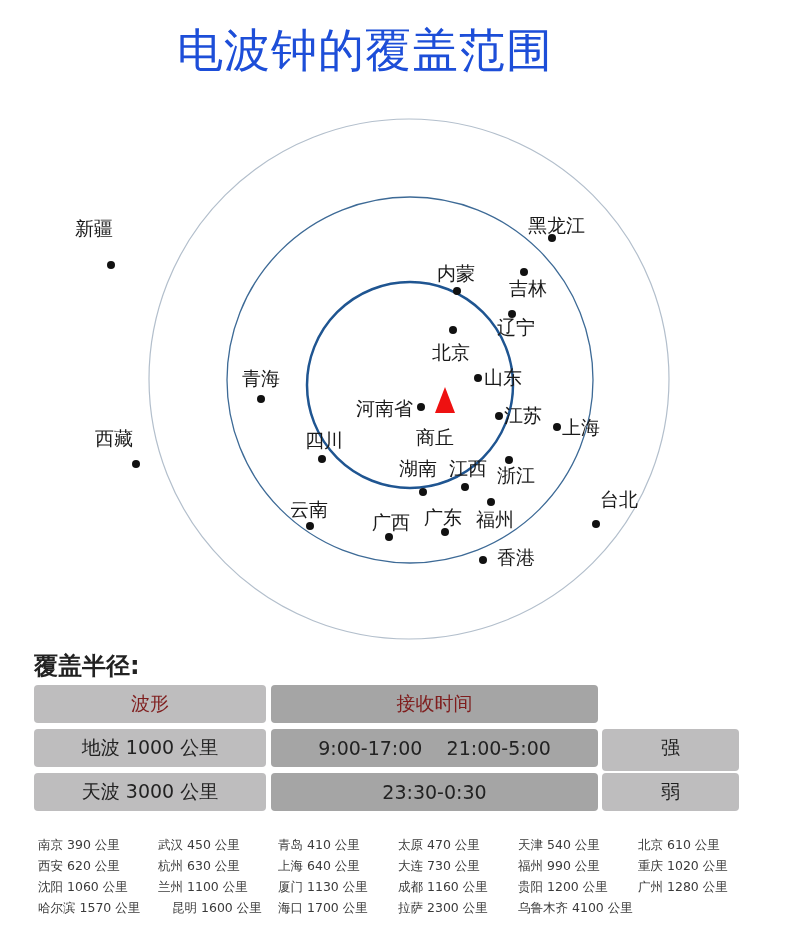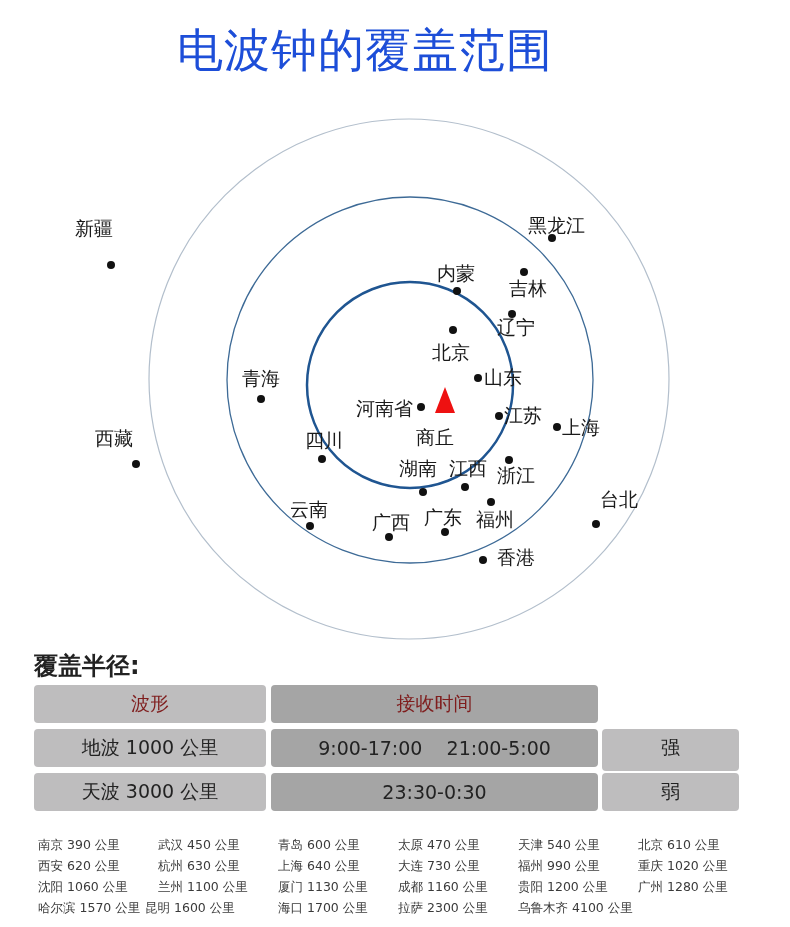--- a/index.html
+++ b/index.html
@@ -132,34 +132,34 @@
   <div class="cell c-light" style="left:602px;top:729px;width:137px;height:38px;">强</div>
 
   <div class="cell c-light" style="left:34px;top:773px;width:232px;height:38px;">天波 3000 公里</div>
   <div class="cell c-dark" style="left:271px;top:773px;width:327px;height:38px;">23:30-0:30</div>
   <div class="cell c-light" style="left:602px;top:773px;width:137px;height:38px;">弱</div>
 </div>
 
 <div id="distances">
     <div class="dist" style="left: 38px; top: 837px;">南京 390 公里</div>
     <div class="dist" style="left: 158px; top: 837px;">武汉 450 公里</div>
-    <div class="dist" style="left: 278px; top: 837px;">青岛 600 公里</div>
+    <div class="dist" style="left: 278px; top: 837px;">青岛 410 公里</div>
     <div class="dist" style="left: 398px; top: 837px;">太原 470 公里</div>
     <div class="dist" style="left: 518px; top: 837px;">天津 540 公里</div>
     <div class="dist" style="left: 638px; top: 837px; text-align: right;">北京 610 公里</div>
     <div class="dist" style="left: 38px; top: 858px;">西安 620 公里</div>
     <div class="dist" style="left: 158px; top: 858px;">杭州 630 公里</div>
     <div class="dist" style="left: 278px; top: 858px;">上海 640 公里</div>
     <div class="dist" style="left: 398px; top: 858px;">大连 730 公里</div>
     <div class="dist" style="left: 518px; top: 858px;">福州 990 公里</div>
     <div class="dist" style="left: 638px; top: 858px;">重庆 1020 公里</div>
     <div class="dist" style="left: 38px; top: 879px;">沈阳 1060 公里</div>
     <div class="dist" style="left: 158px; top: 879px;">兰州 1100 公里</div>
     <div class="dist" style="left: 278px; top: 879px;"> 厦门 1130 公里</div>
     <div class="dist" style="left: 398px; top: 879px;">成都 1160 公里</div>
     <div class="dist" style="left: 518px; top: 879px;">贵阳 1200 公里</div>
     <div class="dist" style="left: 638px; top: 879px;">广州 1280 公里</div>
     <div class="dist" style="left: 38px; top: 900px;">哈尔滨 1570 公里</div>
-    <div class="dist" style="left: 145px; top: 900px;">昆明 1600 公里</div>
+    <div class="dist" style="left: 172px; top: 900px;">昆明 1600 公里</div>
     <div class="dist" style="left: 278px; top: 900px;">海口 1700 公里</div>
     <div class="dist" style="left: 398px; top: 900px;">拉萨 2300 公里</div>
     <div class="dist" style="left: 518px; top: 900px;">乌鲁木齐 4100 公里</div>
   </div>
 
 </body></html>

